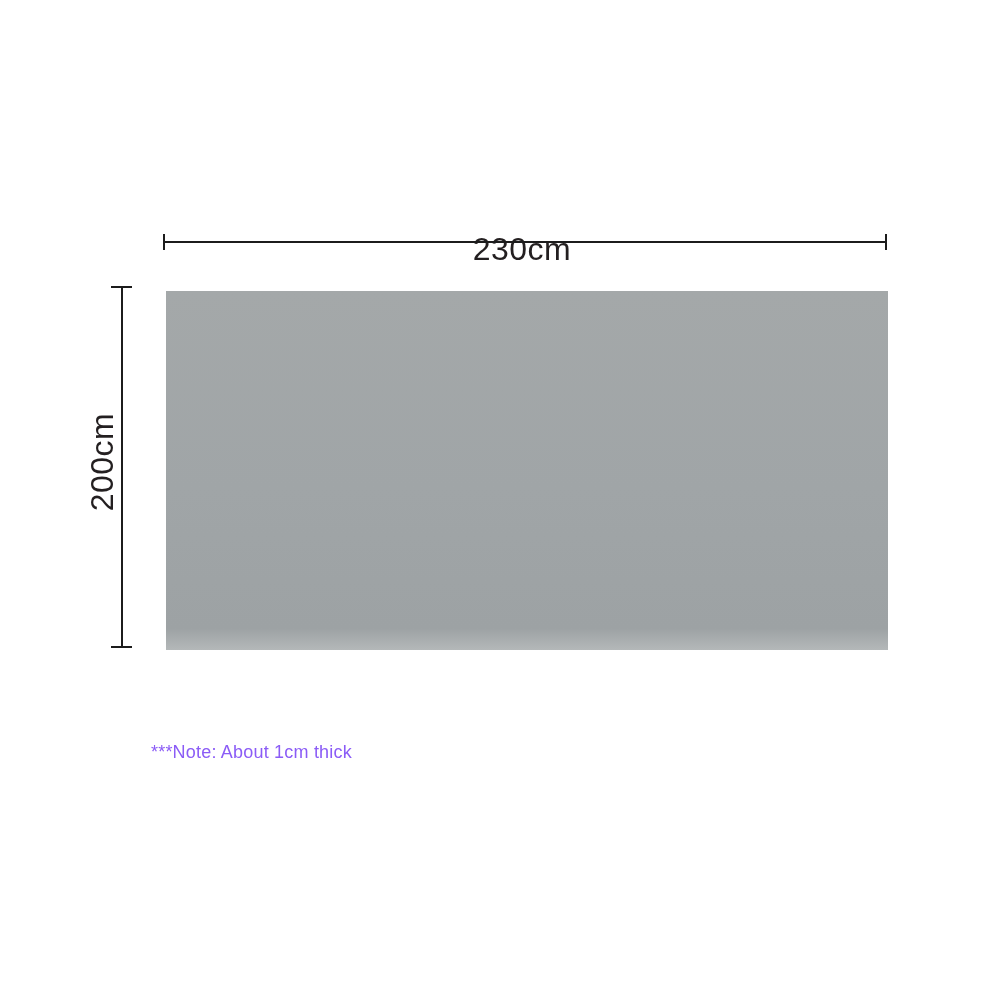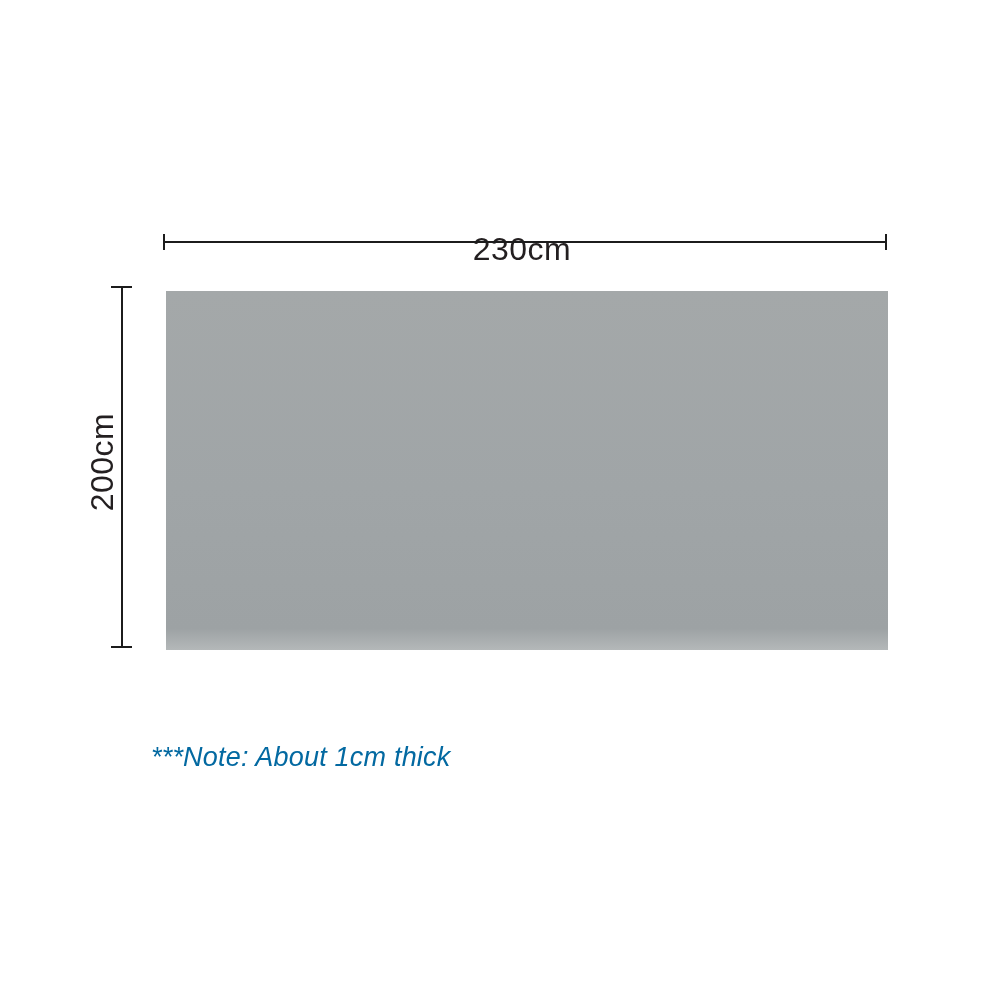--- a/index.html
+++ b/index.html
@@ -91,23 +91,22 @@
     width: 722px;
     height: 359px;
     background: linear-gradient(180deg, #a4a8a9 0%, #a0a5a7 55%, #9da2a4 94%, #b4b8b9 100%);
   }
 
   
   .note {
     position: absolute;
     left: 151px;
     top: 742px;
-    font-size: 27px;
-    font-style: italic;
-    color: #0369a1;
+    font-size: 18px;
+    color: #8b5cf6;
     letter-spacing: 0.2px;
   }
 </style>
 </head>
 <body>
 
 <div class="canvas">
 
   <div class="width-label">230cm</div>
 

